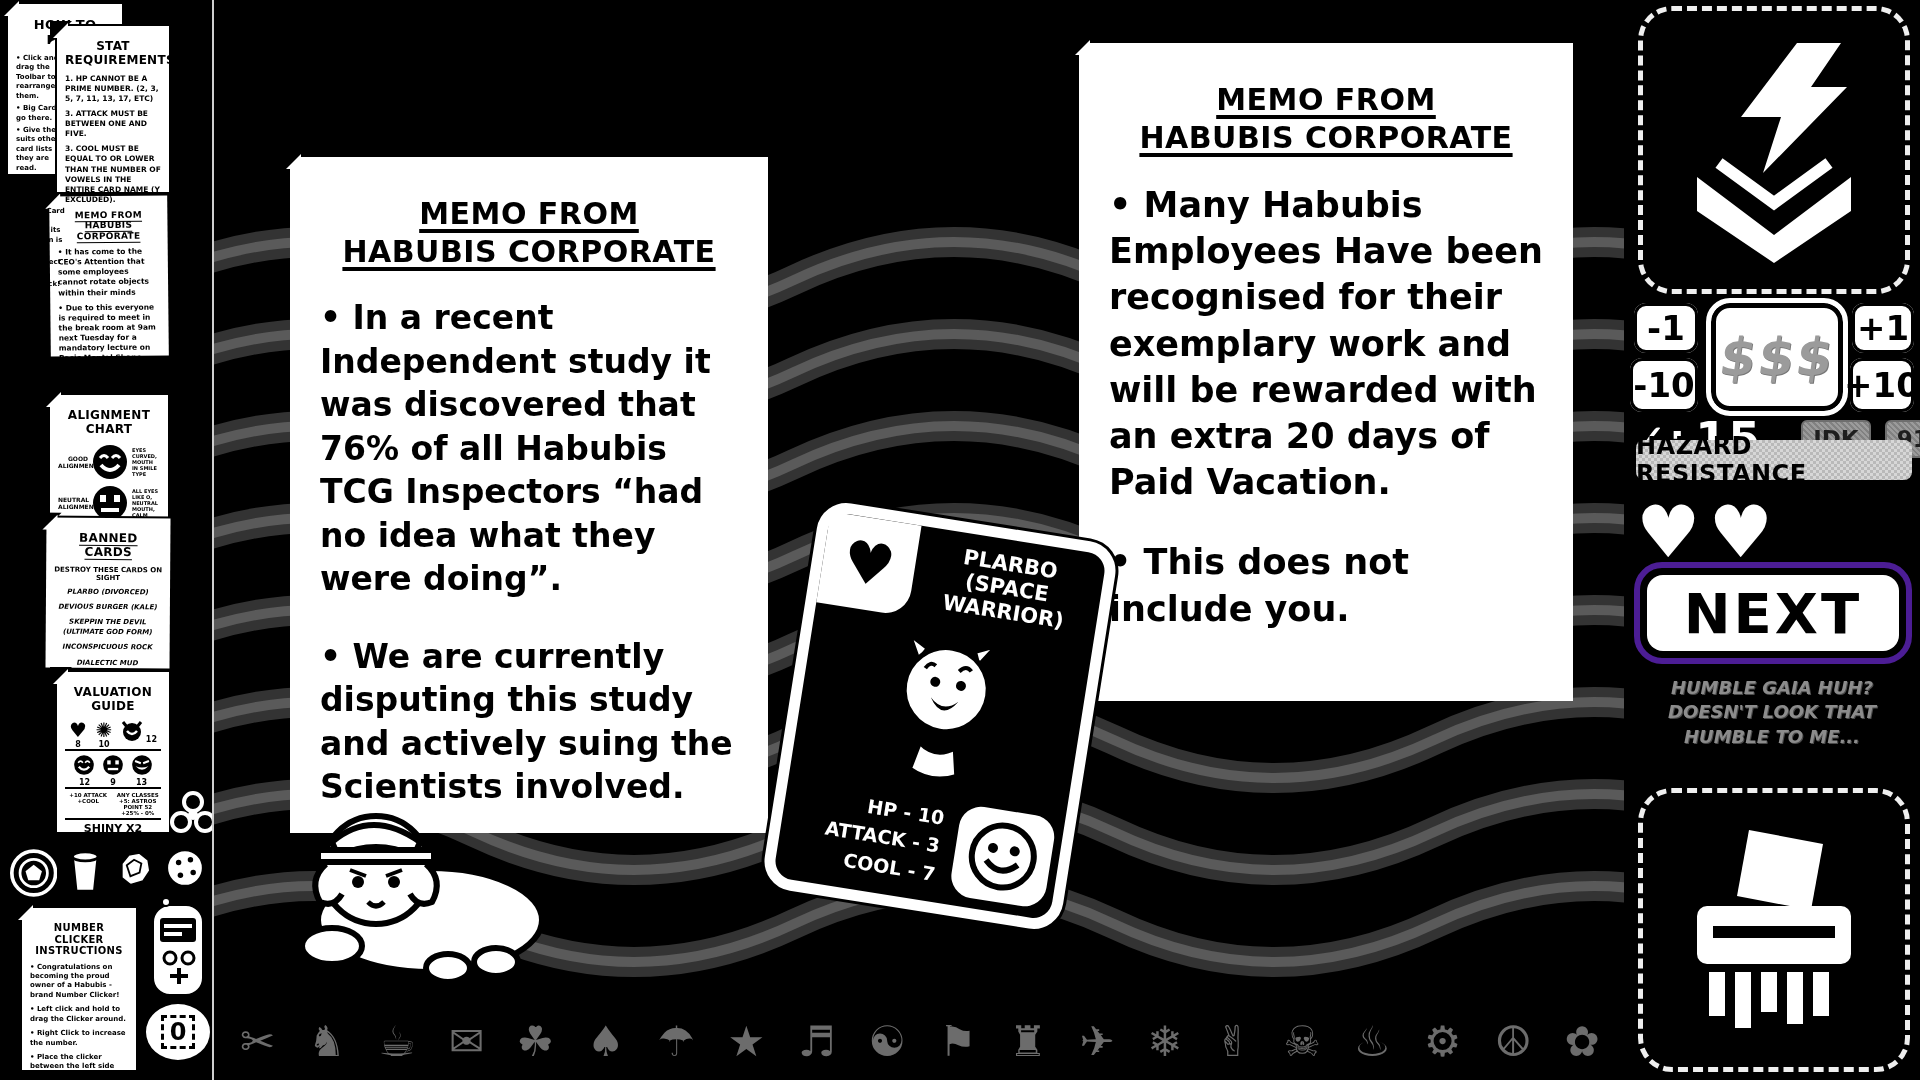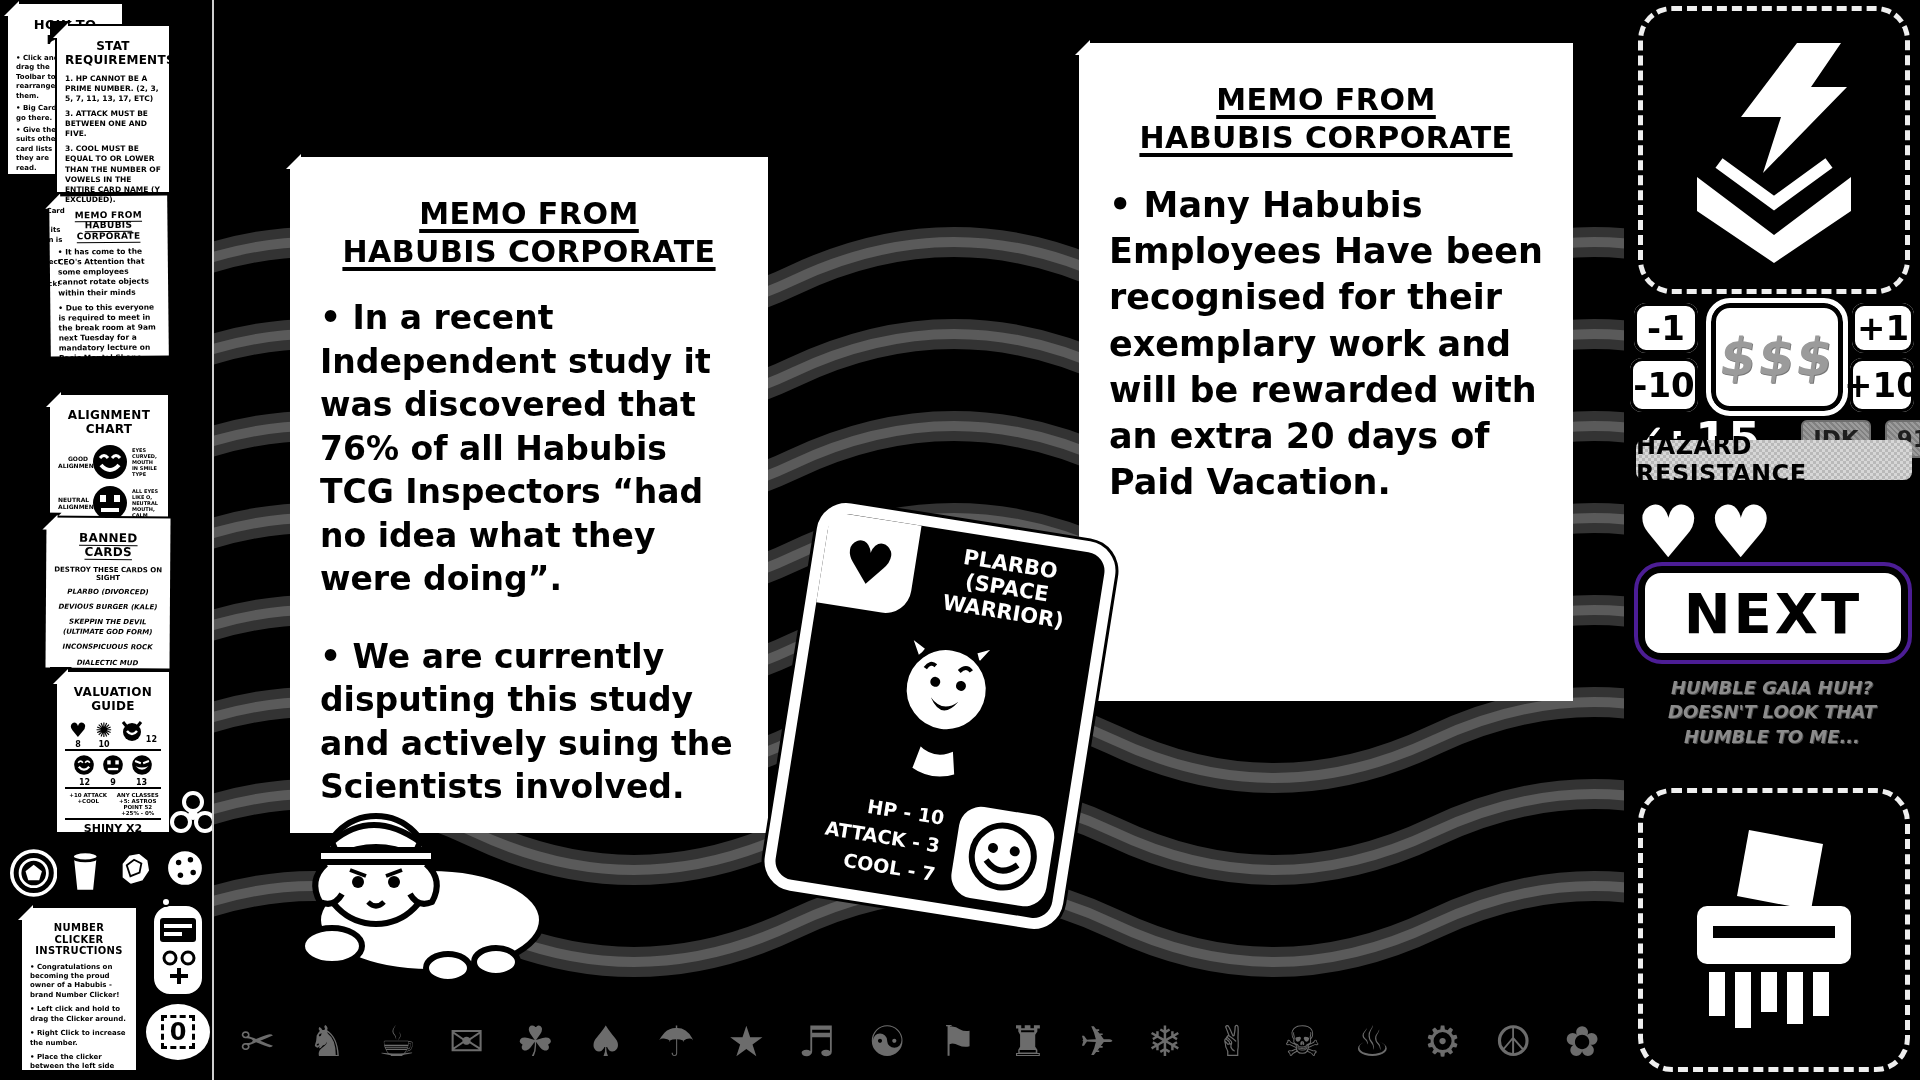--- a/index.html
+++ b/index.html
@@ -113,21 +113,21 @@
   .gray-btn { background:repeating-linear-gradient(45deg,#9b9b9b 0 2px,#818181 2px 4px);
               color:#1e1e1e; font-weight:800; font-size:23px; border-radius:6px;
               padding:4px 10px; margin-left:14px; border:2px solid #6e6e6e; }
   .hazard-pill { position:absolute; left:12px; top:440px; width:276px; height:40px;
                  background:repeating-conic-gradient(#d7d7d7 0 25%, #b9b9b9 0 50%) 0 0/6px 6px;
                  border-radius:8px; display:flex; align-items:center; justify-content:center;
                  color:#000; font-weight:800; font-size:24px; letter-spacing:.5px; }
   .hearts { position:absolute; left:12px; top:496px; height:72px; display:flex; gap:8px; }
   .hearts span { color:#fff; font-size:72px; line-height:1; }
   .next-btn { position:absolute; left:10px; top:562px; width:278px; height:102px;
-              border:4px solid #4c1d95; border-radius:28px; padding:7px; }
+              border:6px solid #4c1d95; border-radius:28px; padding:7px; }
   .next-inner { width:100%; height:100%; background:#fff; border-radius:16px; color:#000;
                 display:flex; align-items:center; justify-content:center;
                 font-size:56px; font-weight:800; letter-spacing:3px; }
   .quote { position:absolute; left:6px; top:676px; width:284px; text-align:center;
            color:#8c8c8c; font-style:italic; font-weight:800; font-size:18px; line-height:1.35;
            text-shadow:1px 1px 0 #4a4a4a; }
 </style>
 </head>
 <body>
 
@@ -351,20 +351,21 @@
       <span class="dogear"></span>
       <h2><span>MEMO FROM</span><br><span>HABUBIS CORPORATE</span></h2>
       <p>• In a recent Independent study it was discovered that 76% of all Habubis TCG Inspectors “had no idea what they were doing”.</p>
       <p>• We are currently disputing this study and actively suing the Scientists involved.</p>
     </div>
 
     <div class="memo memo2">
       <span class="dogear"></span>
       <h2><span>MEMO FROM</span><br><span>HABUBIS CORPORATE</span></h2>
       <p>• Many Habubis Employees Have been recognised for their exemplary work and will be rewarded with an extra 20 days of Paid Vacation.</p>
+      <p>• This does not include you.</p>
     </div>
 
     <div class="tcg-card">
       <div class="card-top">
         <div class="heart-chip">
           <span>♥</span>
         </div>
         <div class="card-title">
           <span>PLARBO</span><br>
           <span>(SPACE</span><br>

